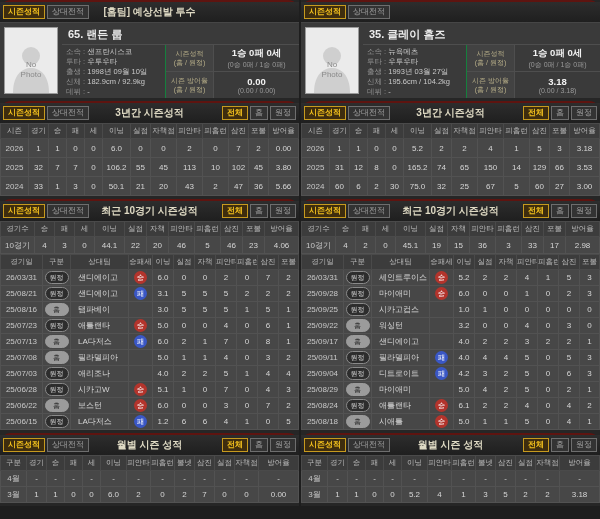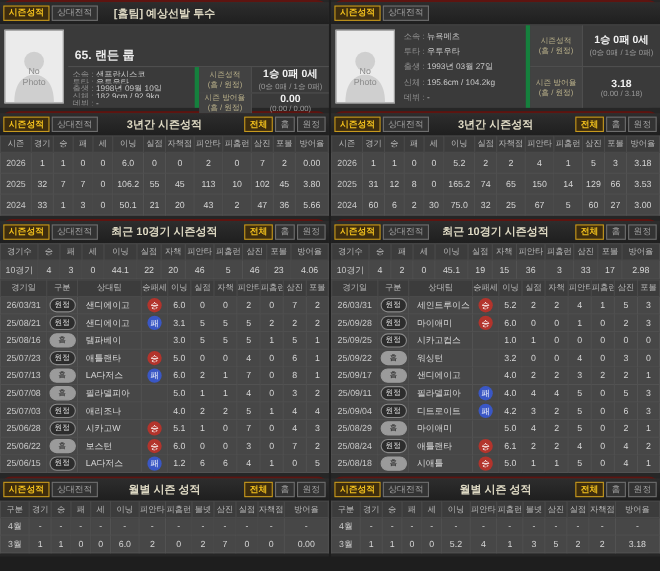--- a/index.html
+++ b/index.html
@@ -17,26 +17,26 @@
   .sectitle { position:absolute; left:0; right:0; text-align:center; font-size:10px;
     font-weight:bold; color:#ded9c3; pointer-events:none; z-index:1; }
   .btns { display:flex; gap:2px; z-index:2; }
   
   .profile { display:flex; height:76px; border-top:1px solid #464646; background:#3a3a3a; }
   .photo { width:54px; margin:4px; background:#ebebeb; border:1px solid #9a9a9a; position:relative;
     display:flex; align-items:center; justify-content:center; flex:none; }
   .photo svg { position:absolute; bottom:0; left:50%; transform:translateX(-50%); }
   .nophoto { position:relative; font-size:8px; color:#8a8a8a; text-align:center; line-height:10px; width:30px;margin-top:19px; }
   .pright { flex:1; display:flex; flex-direction:column; min-width:0; }
-  .pname { font-size:11px; font-weight:bold; color:#ececec; padding:20px 6px 2px 6px; border-bottom:1px solid #4e4e4e; }
+  .pname { font-size:11px; font-weight:bold; color:#ececec; padding:4px 6px 2px 6px; border-bottom:1px solid #4e4e4e; }
   .pbody { flex:1; display:flex; min-height:0; }
   .plines { flex:1; padding:2px 4px; display:flex; flex-direction:column; justify-content:space-around; min-width:0; }
   .pline { font-size:7.5px; line-height:9px; white-space:nowrap; overflow:hidden; }
   .pline .lb { color:#8f8f8f; } .pline .vl { color:#c9c9c9; }
-  .pstats { width:122px; border-left:4px solid #15803d; display:flex; flex-direction:column; flex:none; }
+  .pstats { width:134px; border-left:1px solid #15803d; display:flex; flex-direction:column; flex:none; }
   .prow { flex:1; display:flex; border-bottom:1px solid #4e4e4e; }
   .prow:last-child { border-bottom:none; }
   .pslabel { width:48px; background:#424242; color:#b9b08a; font-size:7px; line-height:9px;
     display:flex; flex-direction:column; align-items:center; justify-content:center; border-right:1px solid #4e4e4e; }
   .psval { flex:1; display:flex; flex-direction:column; align-items:center; justify-content:center; }
   .psval .big { font-size:9.5px; font-weight:bold; color:#f2f2f2; }
   .psval .sub { font-size:7px; color:#9a9a9a; }
   
   table { width:100%; border-collapse:collapse; table-layout:fixed; background:#3d3d3d; }
   th { background:#3c3c3c; color:#b8b8b8; font-size:7.5px; font-weight:normal; height:15px;
@@ -565,20 +565,21 @@
       </div>
       <div class="profile">
         <div class="photo">
           <svg width="42" height="52" viewBox="0 0 42 52">
             <circle cx="21" cy="15" r="9" fill="#cfcfcf"></circle>
             <path d="M3 52 C3 34 12 27 21 27 C30 27 39 34 39 52 Z" fill="#cfcfcf"></path>
           </svg>
           <span class="nophoto">No Photo</span>
         </div>
         <div class="pright">
+          <div class="pname">35. 클레이 홈즈</div>
           <div class="pbody">
             <div class="plines">
 
                 <div class="pline">
                   <span class="lb">소속 :</span>
                   <span class="vl">뉴욕메츠</span>
                 </div>
 
                 <div class="pline">
                   <span class="lb">투타 :</span>

